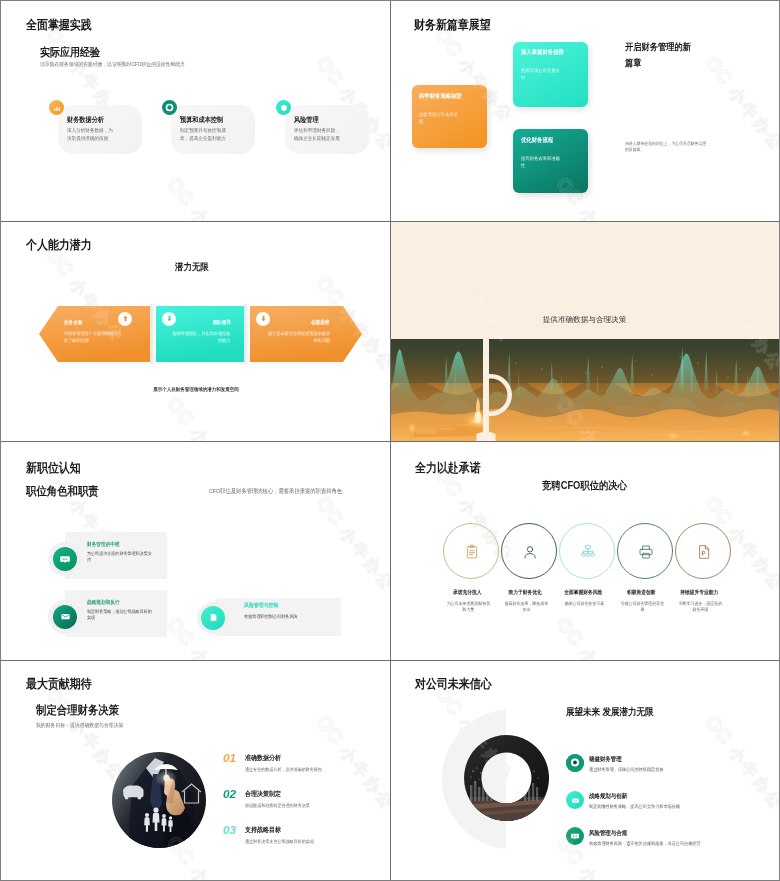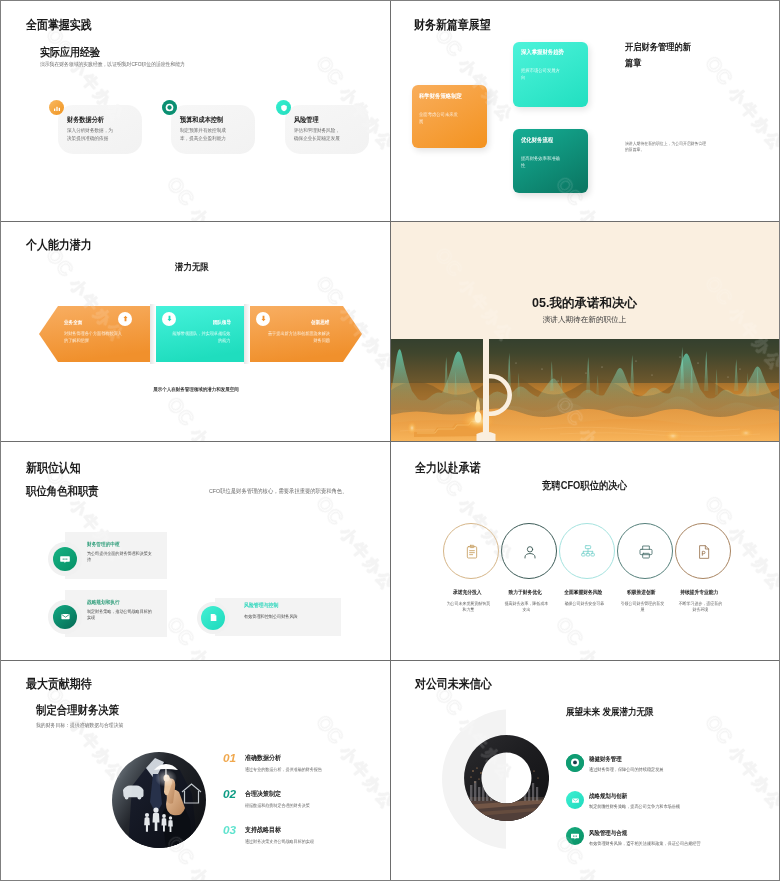--- a/index.html
+++ b/index.html
@@ -287,22 +287,21 @@
         </g>
 
       </g>
     </svg>
     <svg class="wm">
         <rect width="389" height="220" fill="url(#wmpat)"></rect>
       </svg>
     <svg class="wmo">
         <rect width="389" height="220" fill="url(#wmpat2)"></rect>
       </svg>
-    <div class="z" style="left:0;top:74px;width:389px;text-align:center;font-weight:700;font-size:12.5px;color:#1a1a1a;z-index:9">05.我的承诺和决心</div>
-    <div class="z" style="left:0;top:94px;width:389px;text-align:center;font-size:7.6px;color:#3a3a3a;z-index:9">演讲人期待在新的职位上</div>
+    <div class="z" style="left:0;top:94px;width:389px;text-align:center;font-size:7.6px;color:#3a3a3a;z-index:9">提供准确数据与合理决策</div>
   </div>
 
   <div class="slide sl r2">
     <svg class="wm">
         <rect width="389" height="220" fill="url(#wmpat)"></rect>
       </svg>
     <svg class="wmo">
         <rect width="389" height="220" fill="url(#wmpat2)"></rect>
       </svg>
     <div class="stitle" style="left:25px;top:21px">新职位认知</div>

